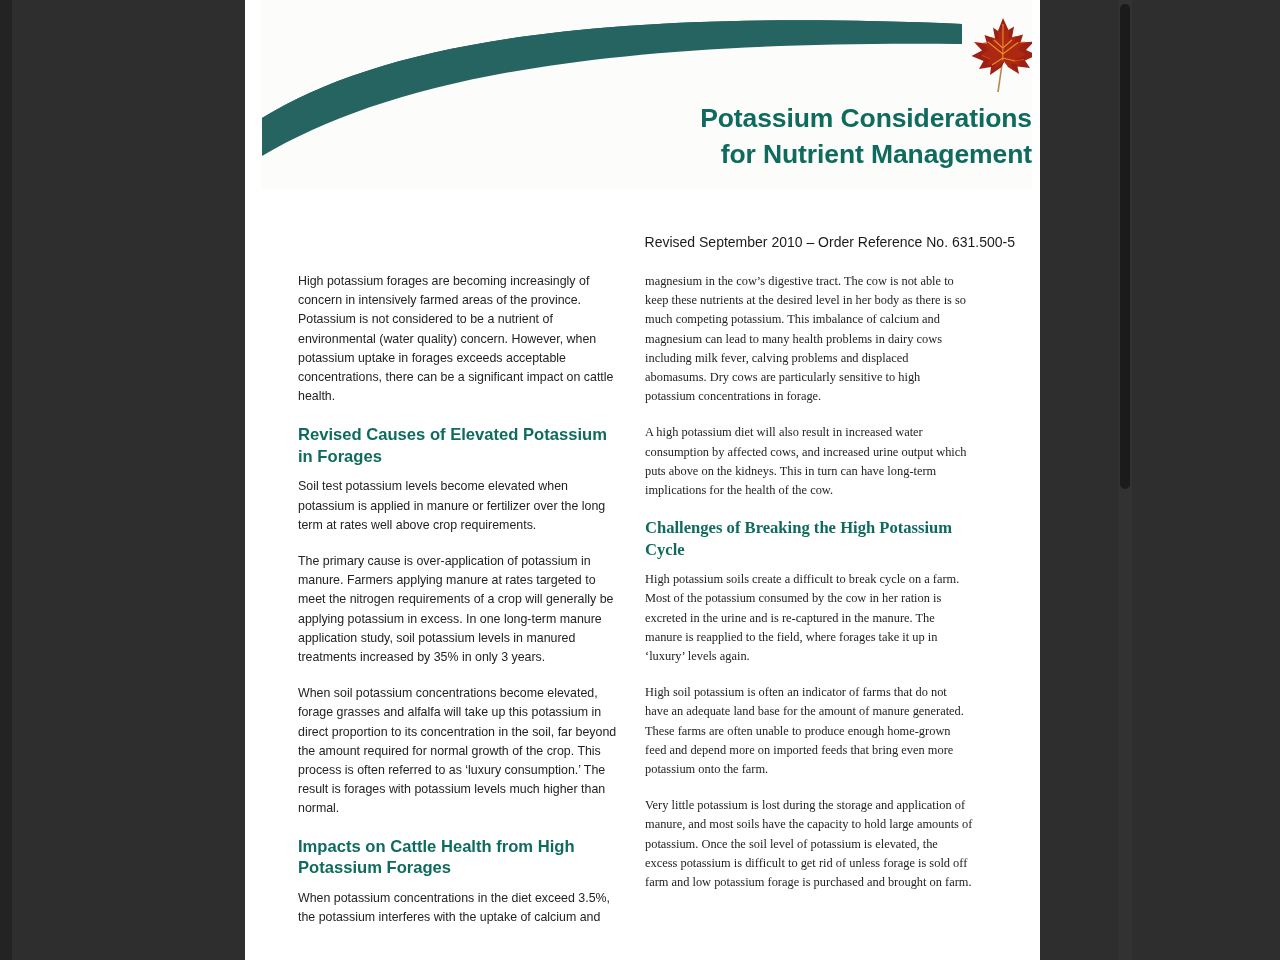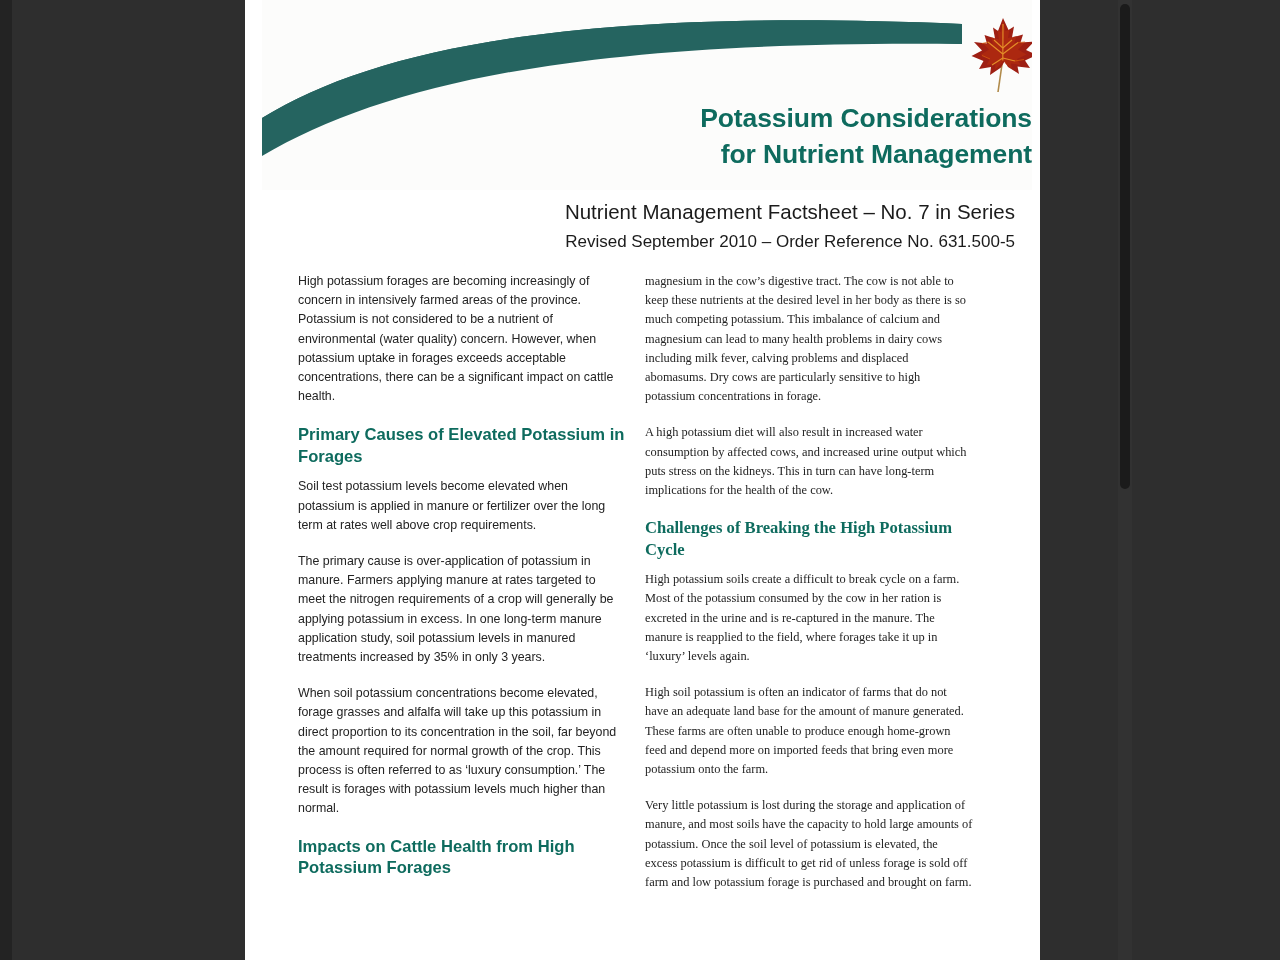--- a/index.html
+++ b/index.html
@@ -102,21 +102,21 @@
     white-space: nowrap;
   }
 
   .orderline {
     position: absolute;
     left: 17px;
     top: 234px;
     width: 753px;
     text-align: right;
     color: #1b1b1b;
-    font-size: 17px;
+    font-size: 14px;
     line-height: 16px;
     white-space: nowrap;
   }
 
   
   .columns {
     position: absolute;
     left: 0;
     top: 272px;
     width: 795px;
@@ -220,45 +220,45 @@
           </g>
         </svg>
       </div>
 
       <div class="title-block">
         <div class="title-line">Potassium Considerations</div>
         <div class="title-line">for Nutrient Management</div>
       </div>
     </div>
 
-    <div class="subtitle">Nutrient Management Factsheet – No. 7 in Series</div>
 
     <div class="orderline">Revised September 2010  –  Order Reference No. 631.500-5</div>
 
     <div class="columns">
 
       <div class="col col-left">
         <p class="body">High potassium forages are becoming increasingly of concern in intensively farmed areas of the province.  Potassium is not considered to be a nutrient of environmental (water quality) concern.  However, when potassium uptake in forages exceeds acceptable concentrations, there can be a significant impact on cattle health.</p>
 
-        <h2 class="section first">Primary Causes of Elevated Potassium in Forages</h2>
+        <h2 class="section first">Revised Causes of Elevated Potassium in Forages</h2>
 
         <p class="body">Soil test potassium levels become elevated when potassium is applied in manure or fertilizer over the long term at rates well above crop requirements.</p>
 
         <p class="body">The primary cause is over-application of potassium in manure. Farmers applying manure at rates targeted to meet the nitrogen requirements of a crop will generally be applying potassium in excess. In one long-term manure application study, soil potassium levels in manured treatments increased by 35% in only 3 years.</p>
 
         <p class="body">When soil potassium concentrations become elevated, forage grasses and alfalfa will take up this potassium in direct proportion to its concentration in the soil, far beyond the amount required for normal growth of the crop. This process is often referred to as ‘luxury consumption.’ The result is forages with potassium levels much higher than normal.</p>
 
         <h2 class="section">Impacts on Cattle Health from High Potassium Forages</h2>
 
+        <p class="body">When potassium concentrations in the diet exceed 3.5%, the potassium interferes with the uptake of calcium and</p>
       </div>
 
       <div class="col col-right">
         <p class="body">magnesium in the cow’s digestive tract.  The cow is not able to keep these nutrients at the desired level in her body as there is so much competing potassium. This imbalance of calcium and magnesium can lead to many health problems in dairy cows including milk fever, calving problems and displaced abomasums.  Dry cows are particularly sensitive to high potassium concentrations in forage.</p>
 
-        <p class="body">A high potassium diet will also result in increased water consumption by affected cows, and increased urine output which puts stress on the kidneys. This in turn can have long-term implications for the health of the cow.</p>
+        <p class="body">A high potassium diet will also result in increased water consumption by affected cows, and increased urine output which puts above on the kidneys. This in turn can have long-term implications for the health of the cow.</p>
 
         <h2 class="section">Challenges of Breaking the High Potassium Cycle</h2>
 
         <p class="body">High potassium soils create a difficult to break cycle on a farm. Most of the potassium consumed by the cow in her ration is excreted in the urine and is re-captured in the manure. The manure is reapplied to the field, where forages take it up in ‘luxury’ levels again.</p>
 
         <p class="body">High soil potassium is often an indicator of farms that do not have an adequate land base for the amount of manure generated. These farms are often unable to produce enough home-grown feed and depend more on imported feeds that bring even more potassium onto the farm.</p>
 
         <p class="body">Very little potassium is lost during the storage and application of manure, and most soils have the capacity to hold large amounts of potassium. Once the soil level of potassium is elevated, the excess potassium is difficult to get rid of unless forage is sold off farm and low potassium forage is purchased and brought on farm.</p>
       </div>
 

